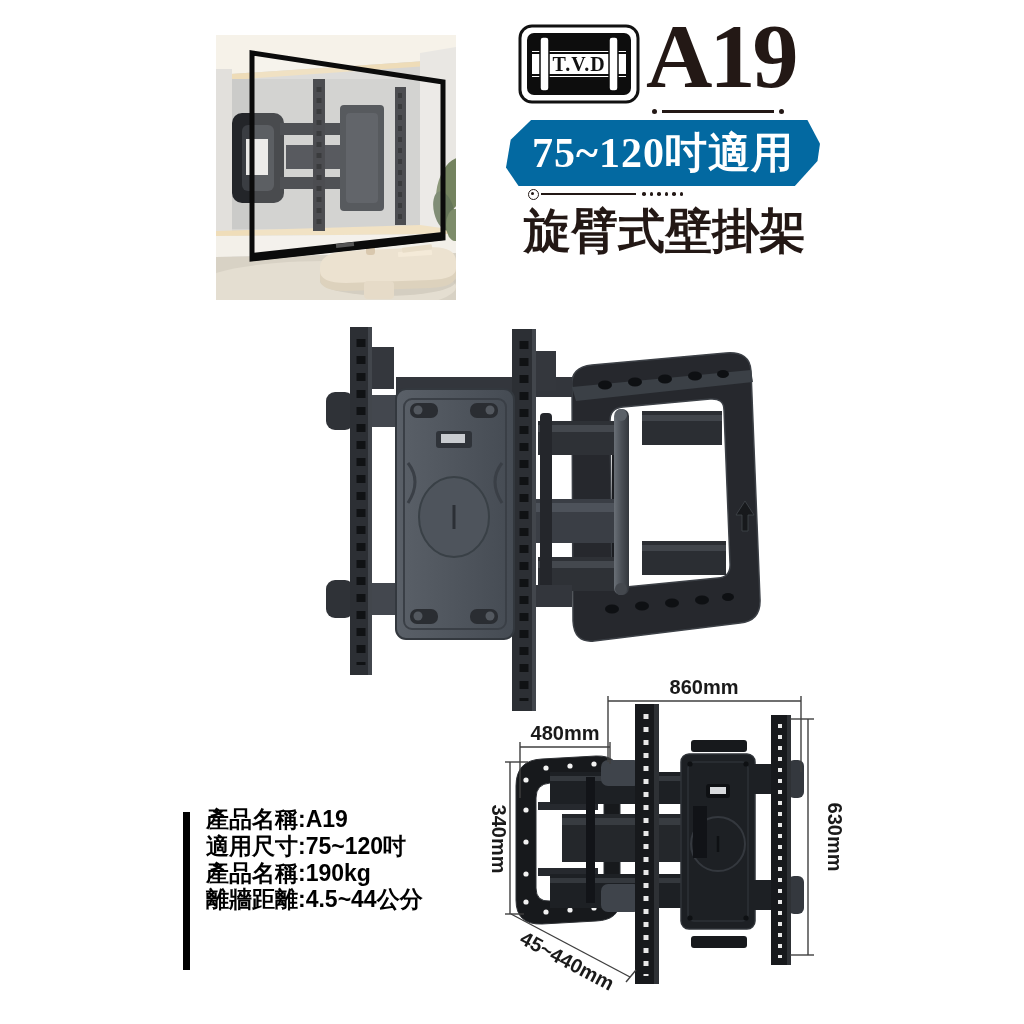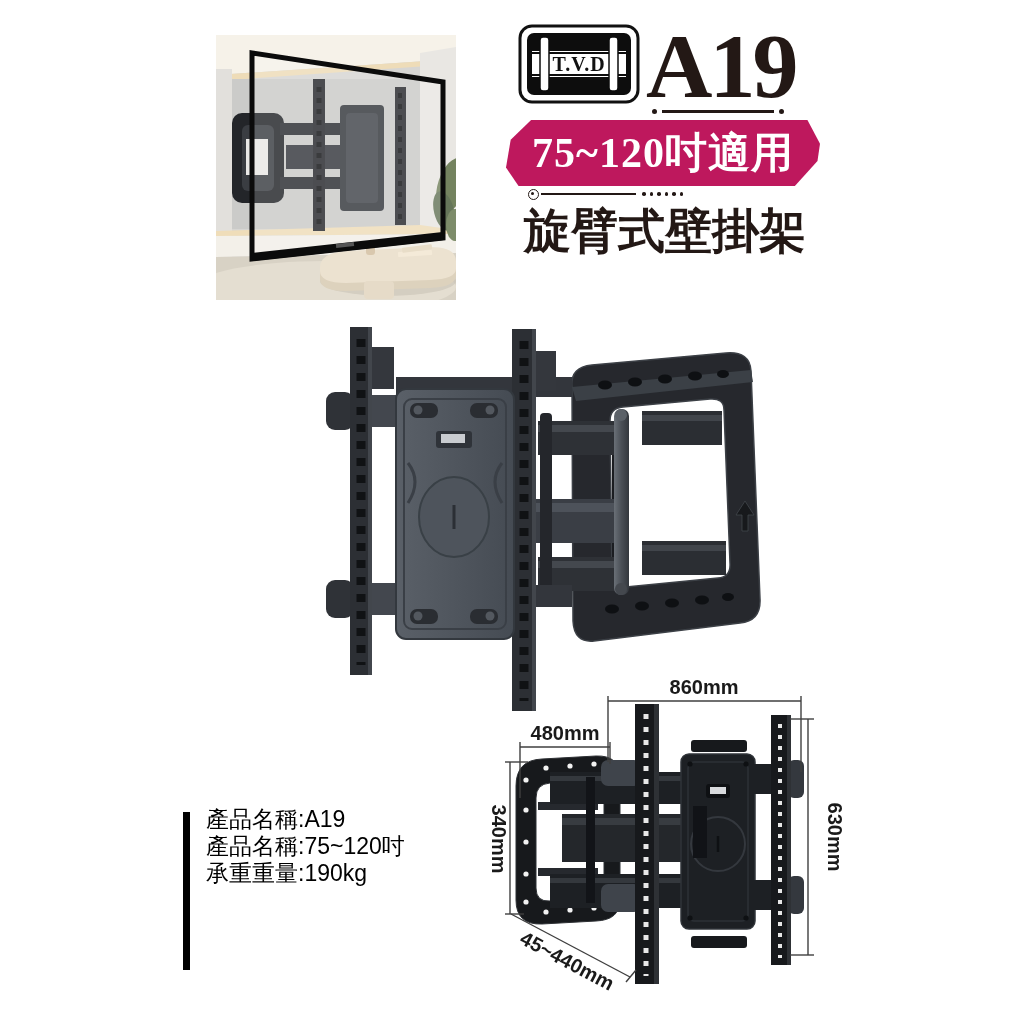--- a/index.html
+++ b/index.html
@@ -8,30 +8,30 @@
     font-family:"Liberation Sans",sans-serif;color:#231815;
   }
   .abs{position:absolute;}
 
   
   .photo{left:216px;top:35px;width:240px;height:265px;overflow:hidden;background:#d7d6d3;}
 
   
   .logo{left:518px;top:24px;width:122px;height:80px;}
   .model{
-    left:646px;top:16px;width:180px;height:100px;
+    left:646px;top:6px;width:180px;height:100px;
     font-family:"Liberation Serif",serif;font-weight:900;font-size:92px;line-height:100px;
     letter-spacing:-3px;color:#231815;
   }
   .model-underline{left:652px;top:108px;width:132px;height:6px;display:flex;align-items:center;gap:5px;}
   .model-underline .dot{width:5px;height:5px;border-radius:50%;background:#231815;}
   .model-underline .line{flex:1;height:3px;background:#231815;}
 
   .size-badge{
-    left:506px;top:120px;width:314px;height:66px;background:#be185d;
+    left:506px;top:120px;width:314px;height:66px;background:#0369a1;
     clip-path:polygon(8% 0%,96% 0%,100% 36%,99.2% 62%,92% 100%,4% 100%,0% 72%,1.5% 30%);
     display:flex;align-items:center;justify-content:center;
   }
   .size-badge span{
     color:#ffffff;font-family:"Liberation Serif",serif;font-weight:700;
     font-size:42px;letter-spacing:1px;white-space:nowrap;
   }
   .badge-underline{left:528px;top:188px;width:165px;height:12px;display:flex;align-items:center;}
   .badge-underline .ring{width:9px;height:9px;border:1.5px solid #231815;border-radius:50%;position:relative;}
   .badge-underline .ring::after{content:"";position:absolute;left:2px;top:2px;width:3px;height:3px;border-radius:50%;background:#231815;}
@@ -42,21 +42,21 @@
   .product-type{
     left:515px;top:201px;width:300px;height:62px;
     font-size:47px;line-height:60px;font-weight:900;letter-spacing:0px;color:#231815;white-space:nowrap;text-align:center;
   }
 
   
   .specs{left:183px;top:806px;width:340px;display:flex;}
   .specs-bar{width:7px;background:#000000;margin-top:6px;height:158px;}
   .specs-lines{margin-left:16px;}
   .spec-line{
-    font-size:23px;line-height:26.8px;font-weight:400;color:#000000;white-space:nowrap;
+    font-size:23px;line-height:26.8px;font-weight:700;color:#000000;white-space:nowrap;
   }
 
   svg text.dimtext{font-family:"Liberation Sans",sans-serif;font-weight:bold;font-size:20px;fill:#1a1a1a;}
   svg text.logotext{font-family:"Liberation Serif",serif;font-weight:bold;font-size:20px;fill:#111111;letter-spacing:1px;}
 </style>
 </head>
 <body>
 
 <div id="canvas">
 
@@ -332,18 +332,19 @@
     <text class="dimtext" x="127" y="88" text-anchor="middle">480mm</text>
     <text class="dimtext" text-anchor="middle" transform="translate(54,187) rotate(90)">340mm</text>
     <text class="dimtext" text-anchor="middle" transform="translate(390,185) rotate(90)">630mm</text>
     <text class="dimtext" text-anchor="middle" transform="translate(126,315) rotate(28)">45~440mm</text>
   </svg>
 
   <div class="abs specs">
     <div class="specs-bar"></div>
     <div class="specs-lines">
       <div class="spec-line">產品名稱:A19</div>
-      <div class="spec-line">產品名稱:75~120吋</div>
-      <div class="spec-line">承重重量:190kg</div>
+      <div class="spec-line">適用尺寸:75~120吋</div>
+      <div class="spec-line">產品名稱:190kg</div>
+      <div class="spec-line">離牆距離:4.5~44公分</div>
     </div>
   </div>
 
 </div>
 
 </body></html>

